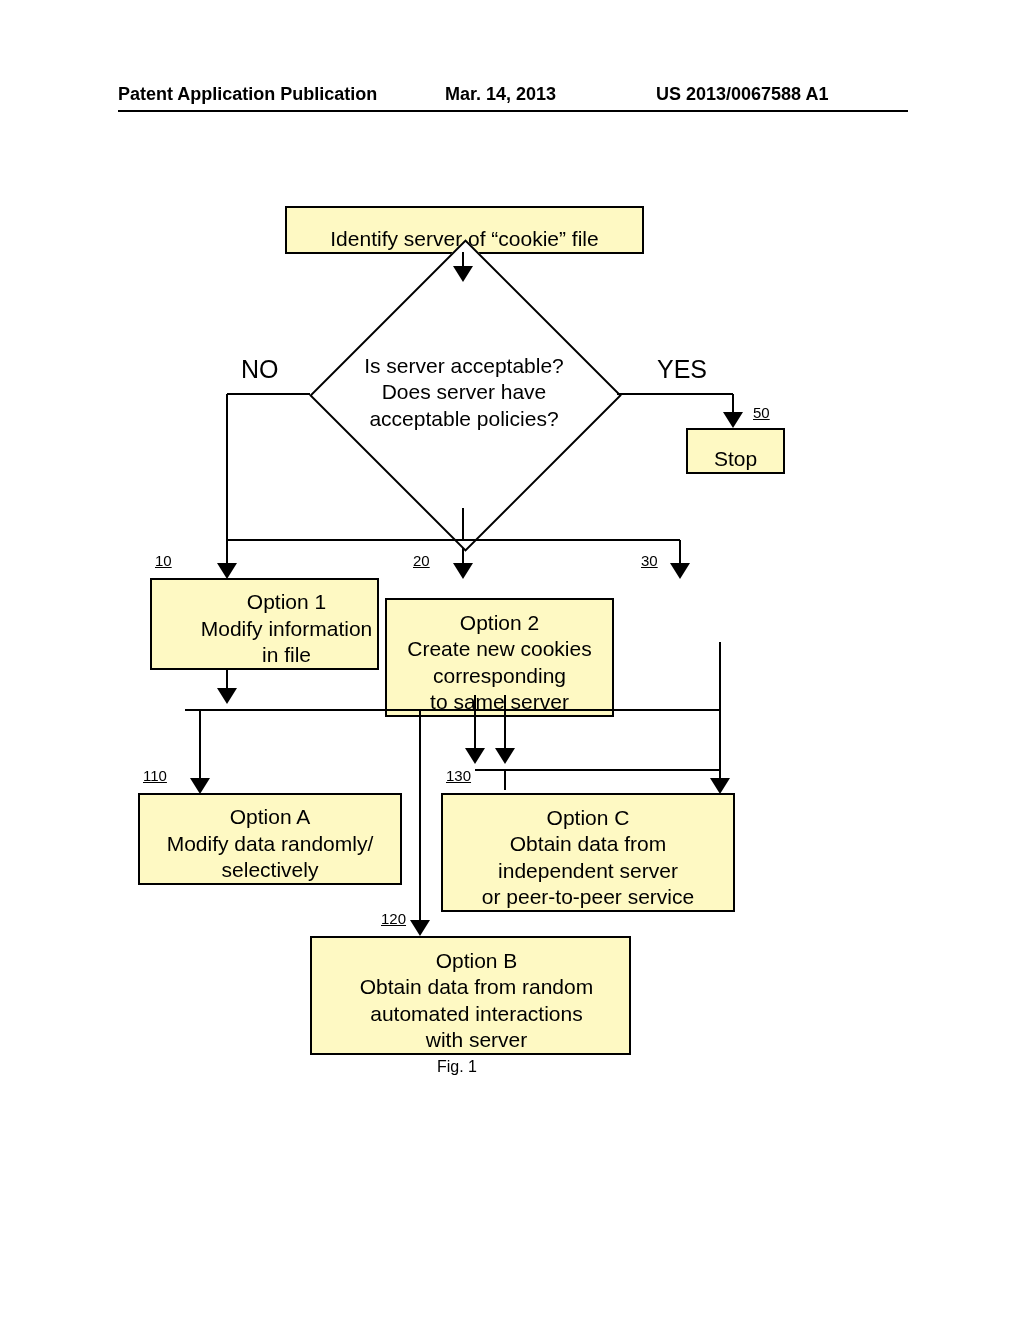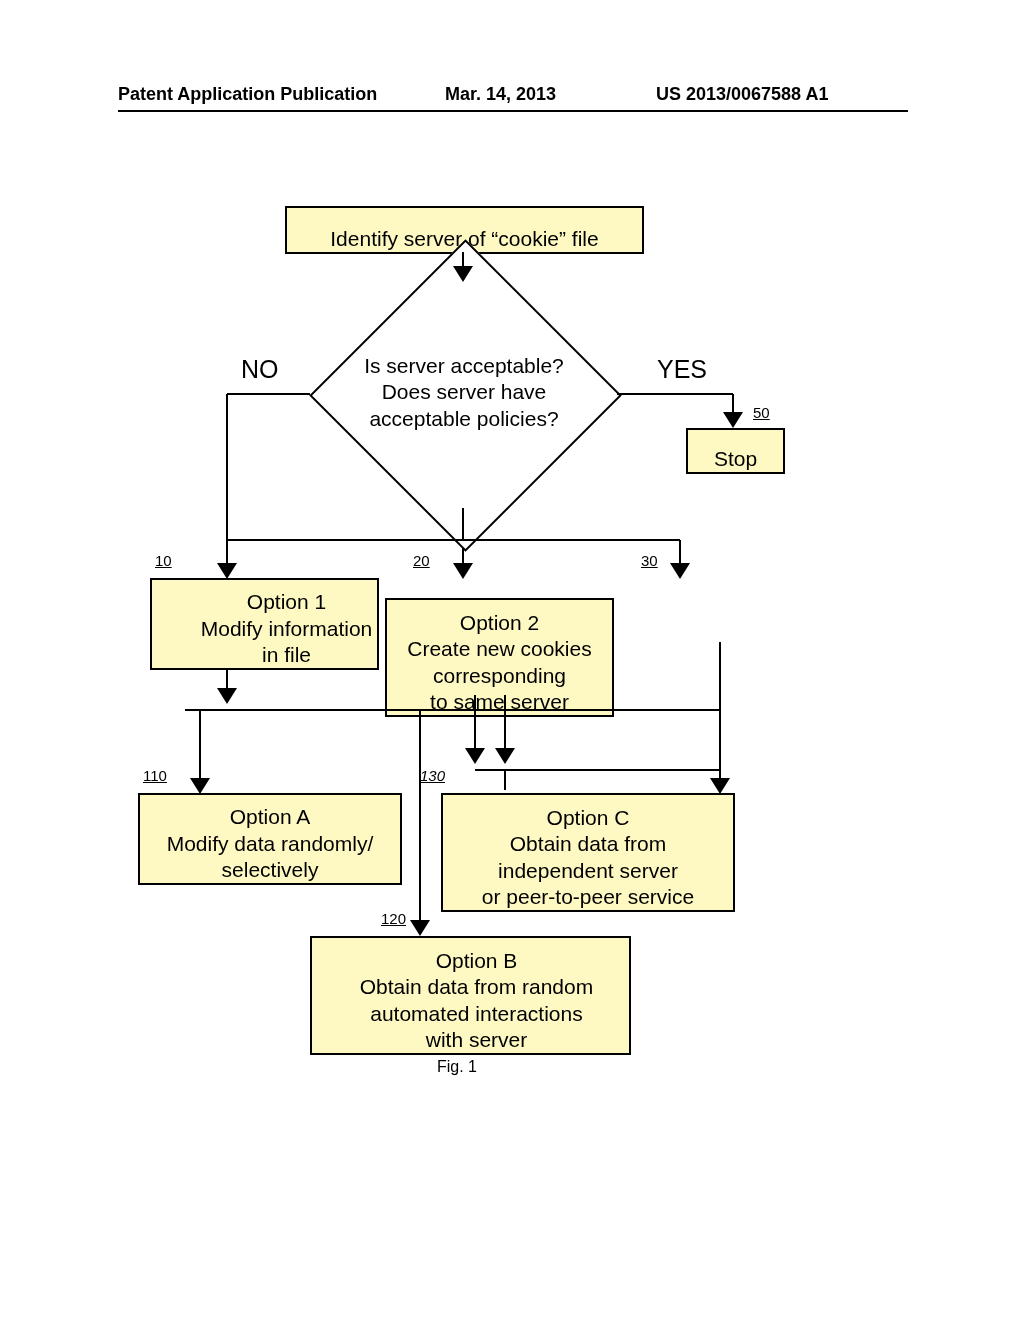--- a/index.html
+++ b/index.html
@@ -121,21 +121,21 @@
 
   <div class="box" style="left:385px; top:578px; width:225px; height:115px;margin-top:20px;">
     <span style="white-space:pre-line;">Option 2
 Create new cookies
 corresponding
 to same server</span>
   </div>
 
 
   <div class="ref" style="left:143px; top:767px;">110</div>
-  <div class="ref" style="left:420px; top:767px;font-style:italic;">130</div>
+  <div class="ref" style="left:446px; top:767px;">130</div>
   <div class="ref" style="left:381px; top:910px;">120</div>
 
   <div class="box" style="left:138px; top:793px; width:260px; height:88px;">
     <span style="white-space:pre-line;">Option A
 Modify data randomly/
 selectively</span>
   </div>
 
   <div class="box" style="left:441px; top:793px; width:290px; height:115px;">
     <span style="white-space:pre-line;">Option C

